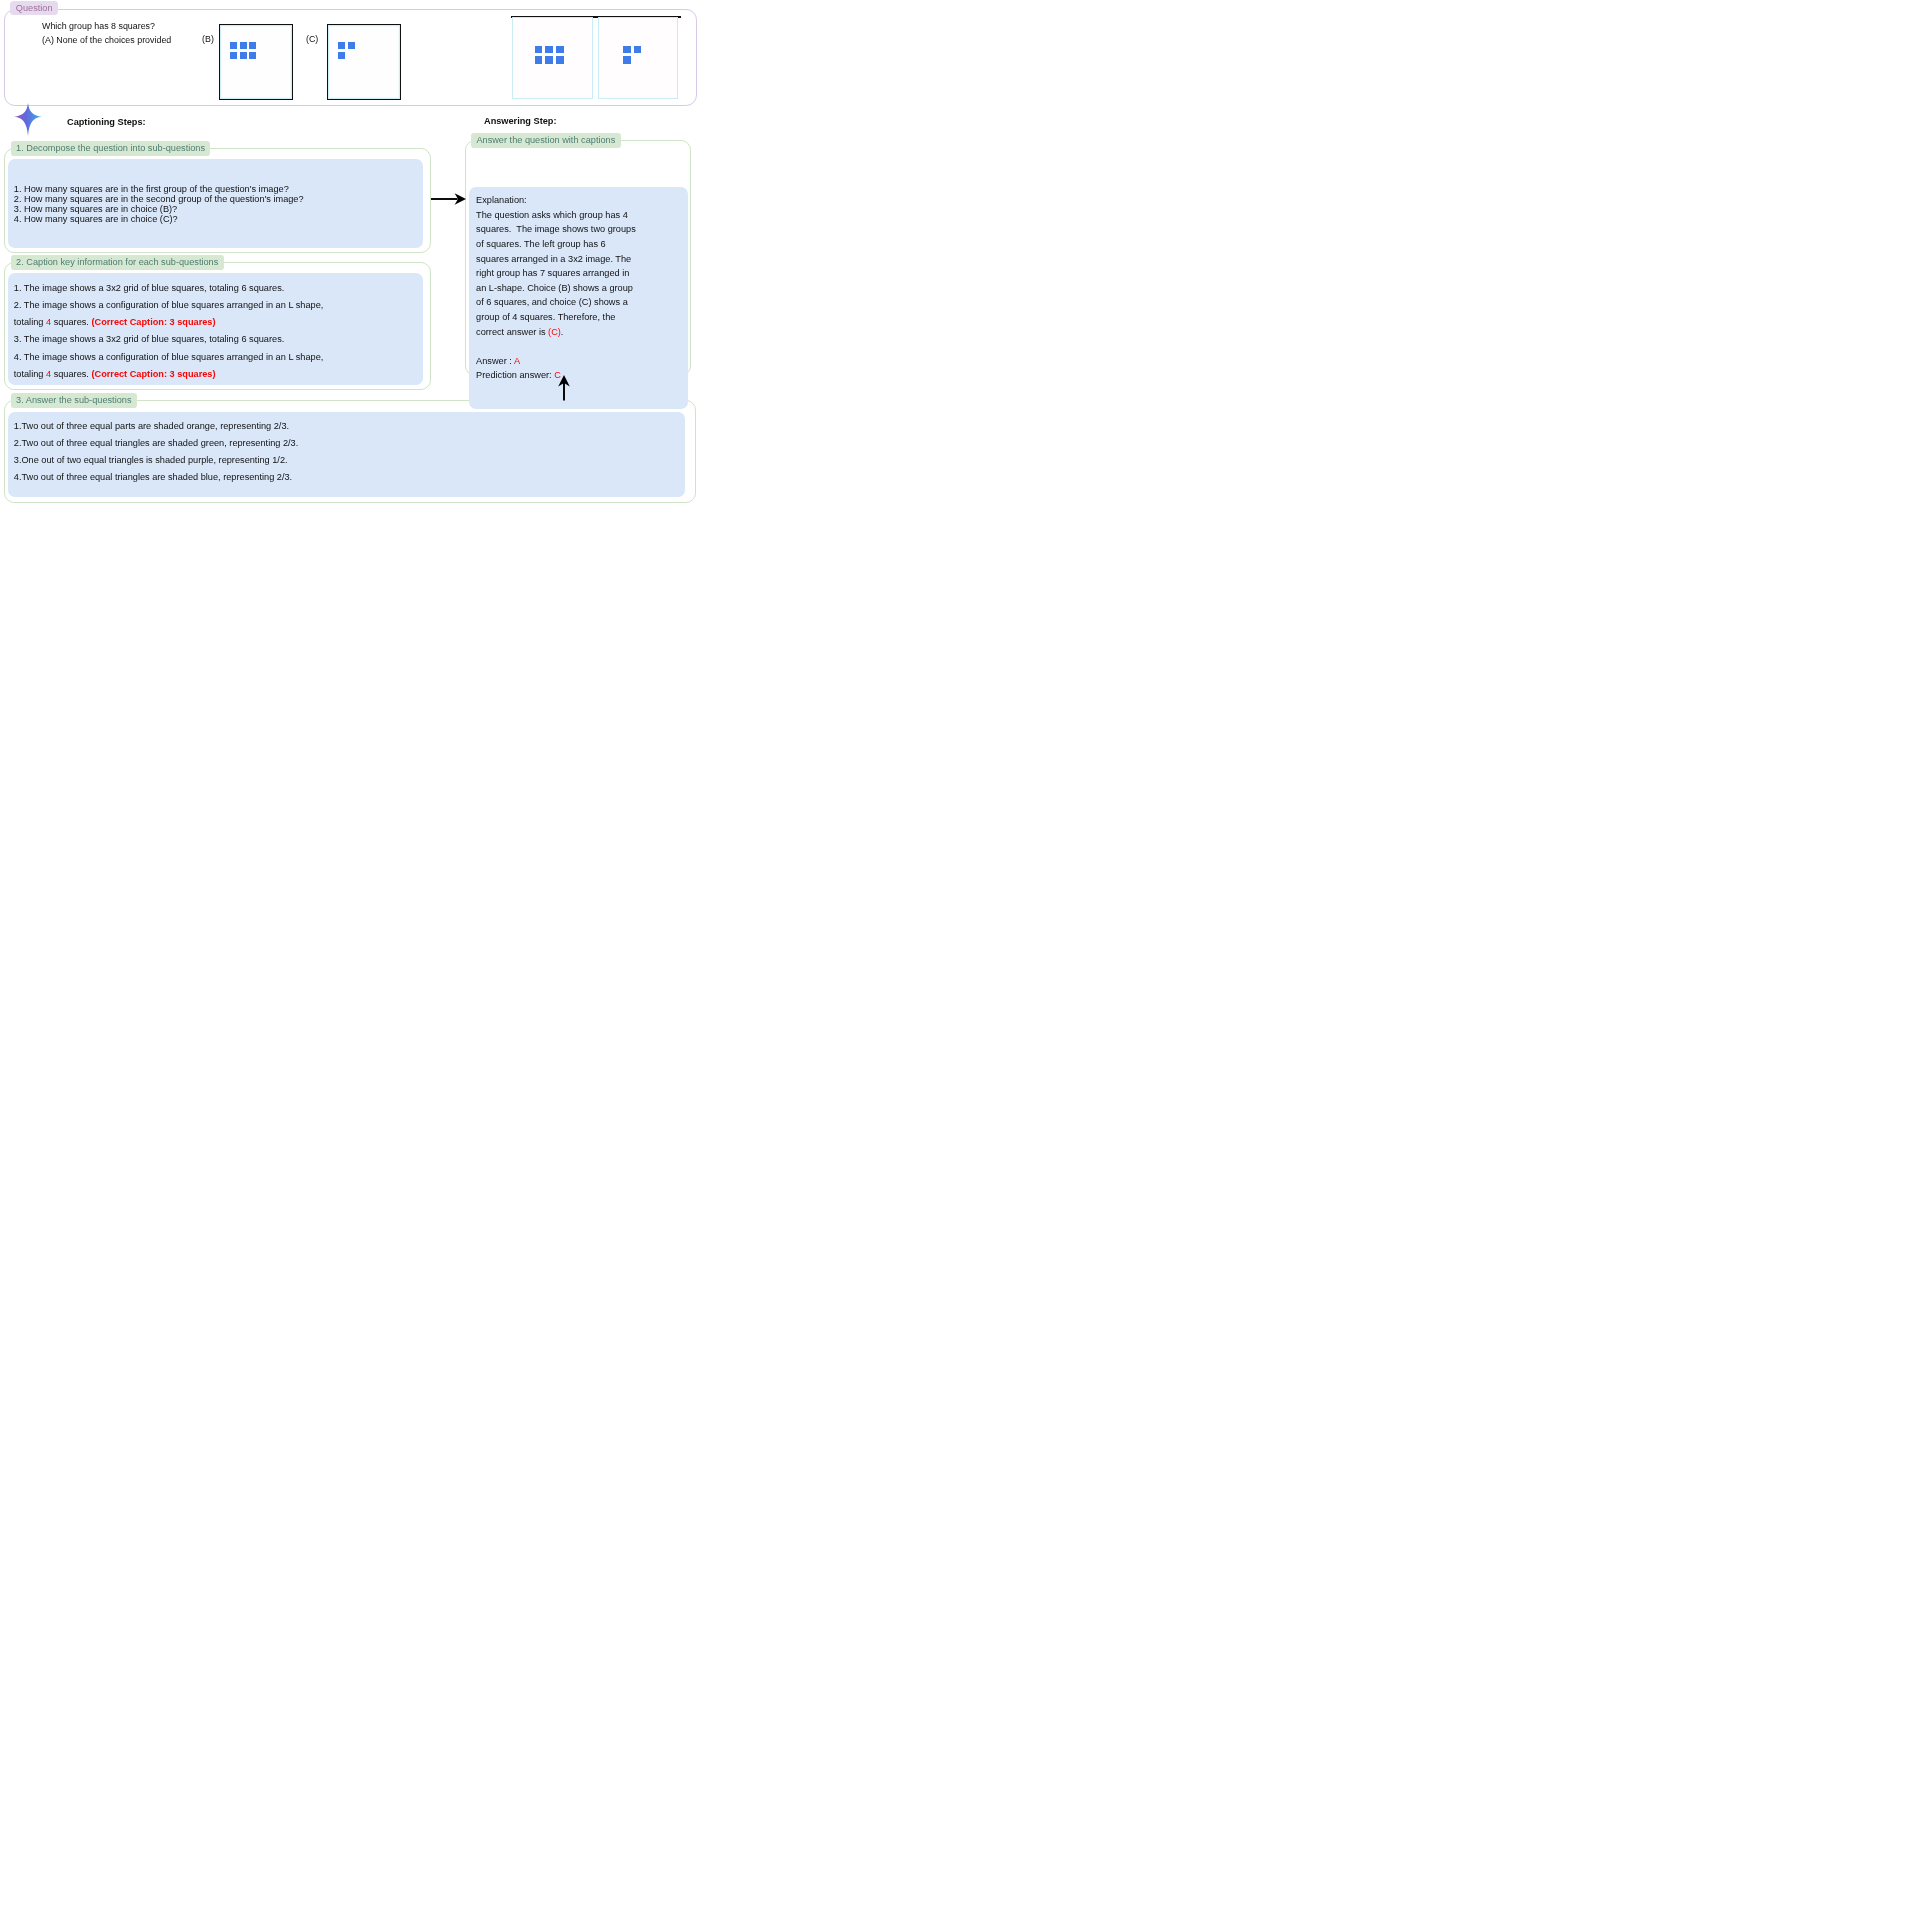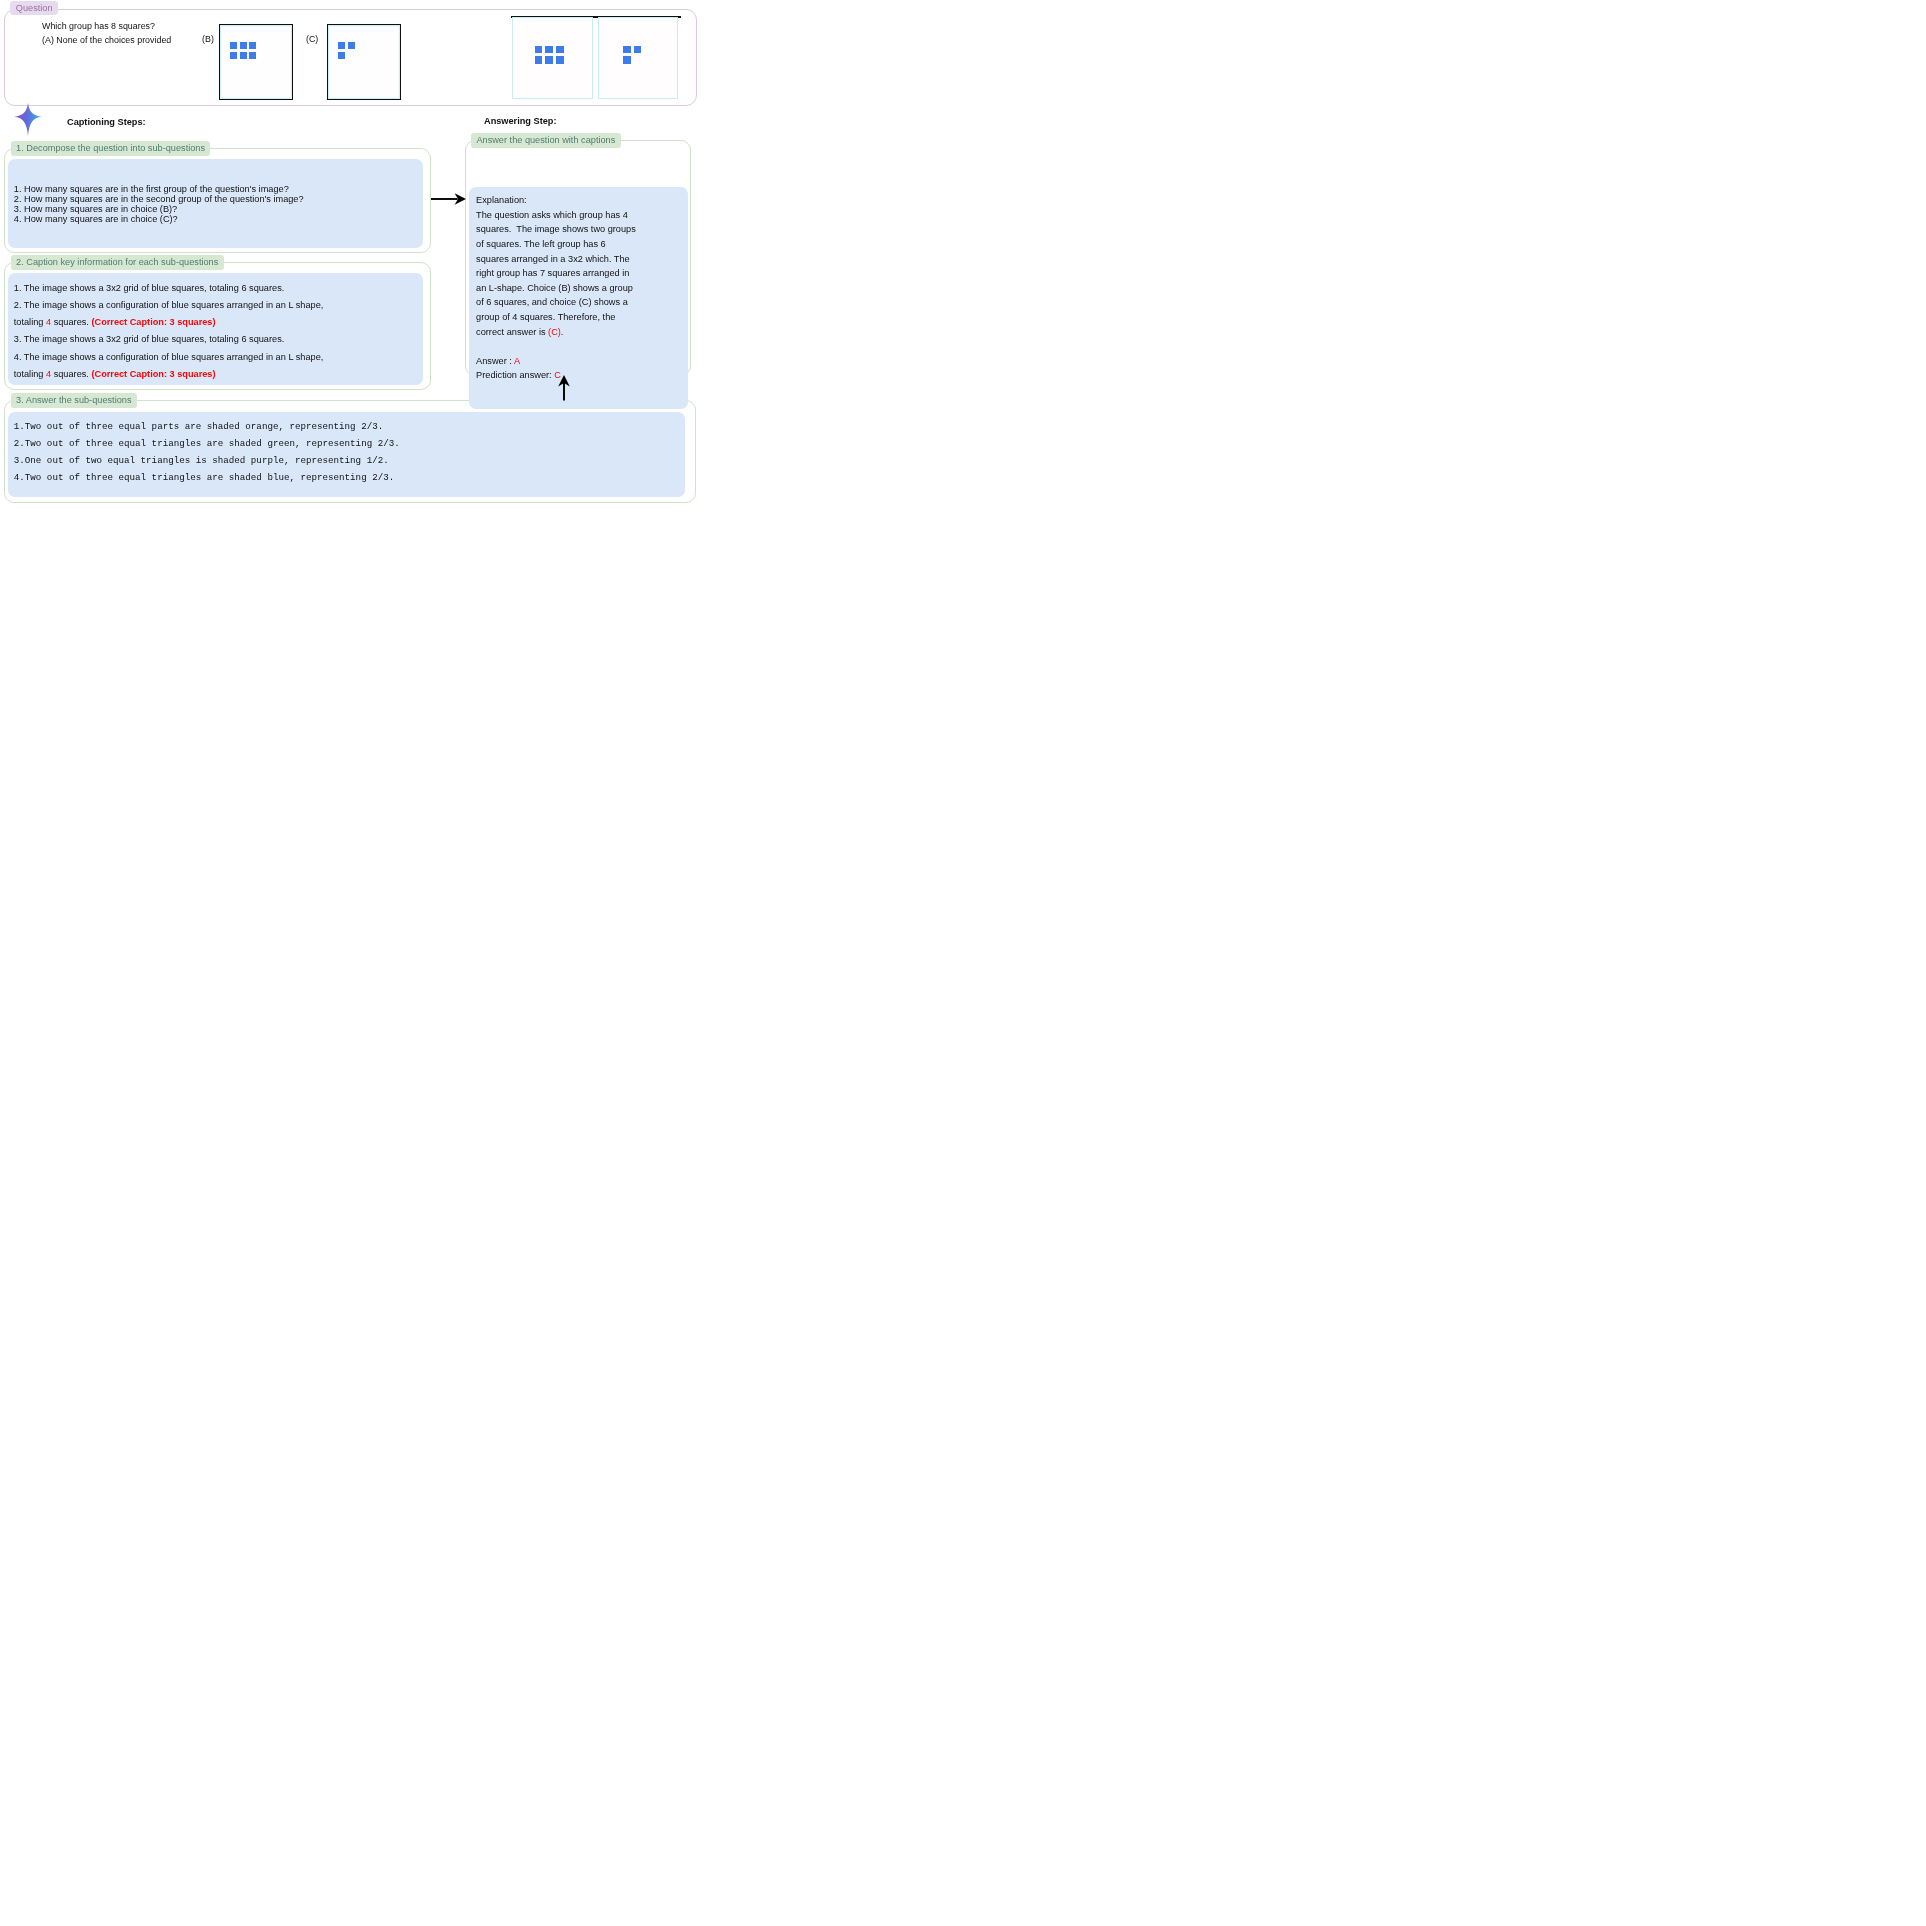--- a/index.html
+++ b/index.html
@@ -33,21 +33,21 @@
   .step-content{position:absolute;background:#d9e7f9;border-radius:7px;box-sizing:border-box;font-size:9.2px;}
   .tline{white-space:pre;}
   .box1{left:3.5px;top:148px;width:427px;height:105px;}
   .box1 .step-content{left:3.9px;top:10.4px;width:415px;height:89px;display:flex;flex-direction:column;
                       justify-content:center;padding:0 5.4px;}
   .box2{left:3.5px;top:262px;width:427px;height:128px;}
   .box2 .step-content{left:3.9px;top:10.4px;width:415px;height:112px;padding:6.2px 0 0 5.4px;}
   .box2 .tline{line-height:17.3px;}
   .box3{left:3.5px;top:400px;width:692px;height:103px;}
   .box3 .step-content{left:3.9px;top:11.2px;width:677px;height:85px;padding:6.2px 0 0 5.4px;}
-  .box3 .tline{line-height:17px;font-family:Liberation Mono, monospace;}
+  .box3 .tline{line-height:17px;}
   .abox{left:465px;top:140px;width:226px;height:236px;}
   .abox .step-label{left:5px;}
   .abox .step-content{left:3.1px;top:10px;width:219px;height:222px;padding:6.2px 0 0 7px;margin-top:36px;}
   .abox .tline{line-height:14.6px;}
   .arrow-svg{position:absolute;overflow:visible;}
 </style>
 </head>
 <body>
 
 <div id="canvas">
@@ -144,21 +144,21 @@
       </div>
   </div>
 
   <div class="abs step-box abox">
     <div class="step-label">Answer the question with captions</div>
     <div class="step-content">
         <div class="tline"><span>Explanation:</span></div>
         <div class="tline"><span>The question asks which group has 4</span></div>
         <div class="tline"><span>squares.  The image shows two groups</span></div>
         <div class="tline"><span>of squares. The left group has 6</span></div>
-        <div class="tline"><span>squares arranged in a 3x2 which. The</span></div>
+        <div class="tline"><span>squares arranged in a 3x2 image. The</span></div>
         <div class="tline"><span>right group has 7 squares arranged in</span></div>
         <div class="tline"><span>an L-shape. Choice (B) shows a group</span></div>
         <div class="tline"><span>of 6 squares, and choice (C) shows a</span></div>
         <div class="tline"><span>group of 4 squares. Therefore, the</span></div>
         <div class="tline"><span>correct answer is </span><span style="color: rgb(249, 6, 6);">(C)</span><span>.</span></div>
         <div class="tline">&nbsp;</div>
         <div class="tline"><span>Answer : </span><span style="color: rgb(249, 6, 6);">A</span></div>
         <div class="tline"><span>Prediction answer: </span><span style="color: rgb(249, 6, 6);">C</span></div>
       </div>
   </div>

